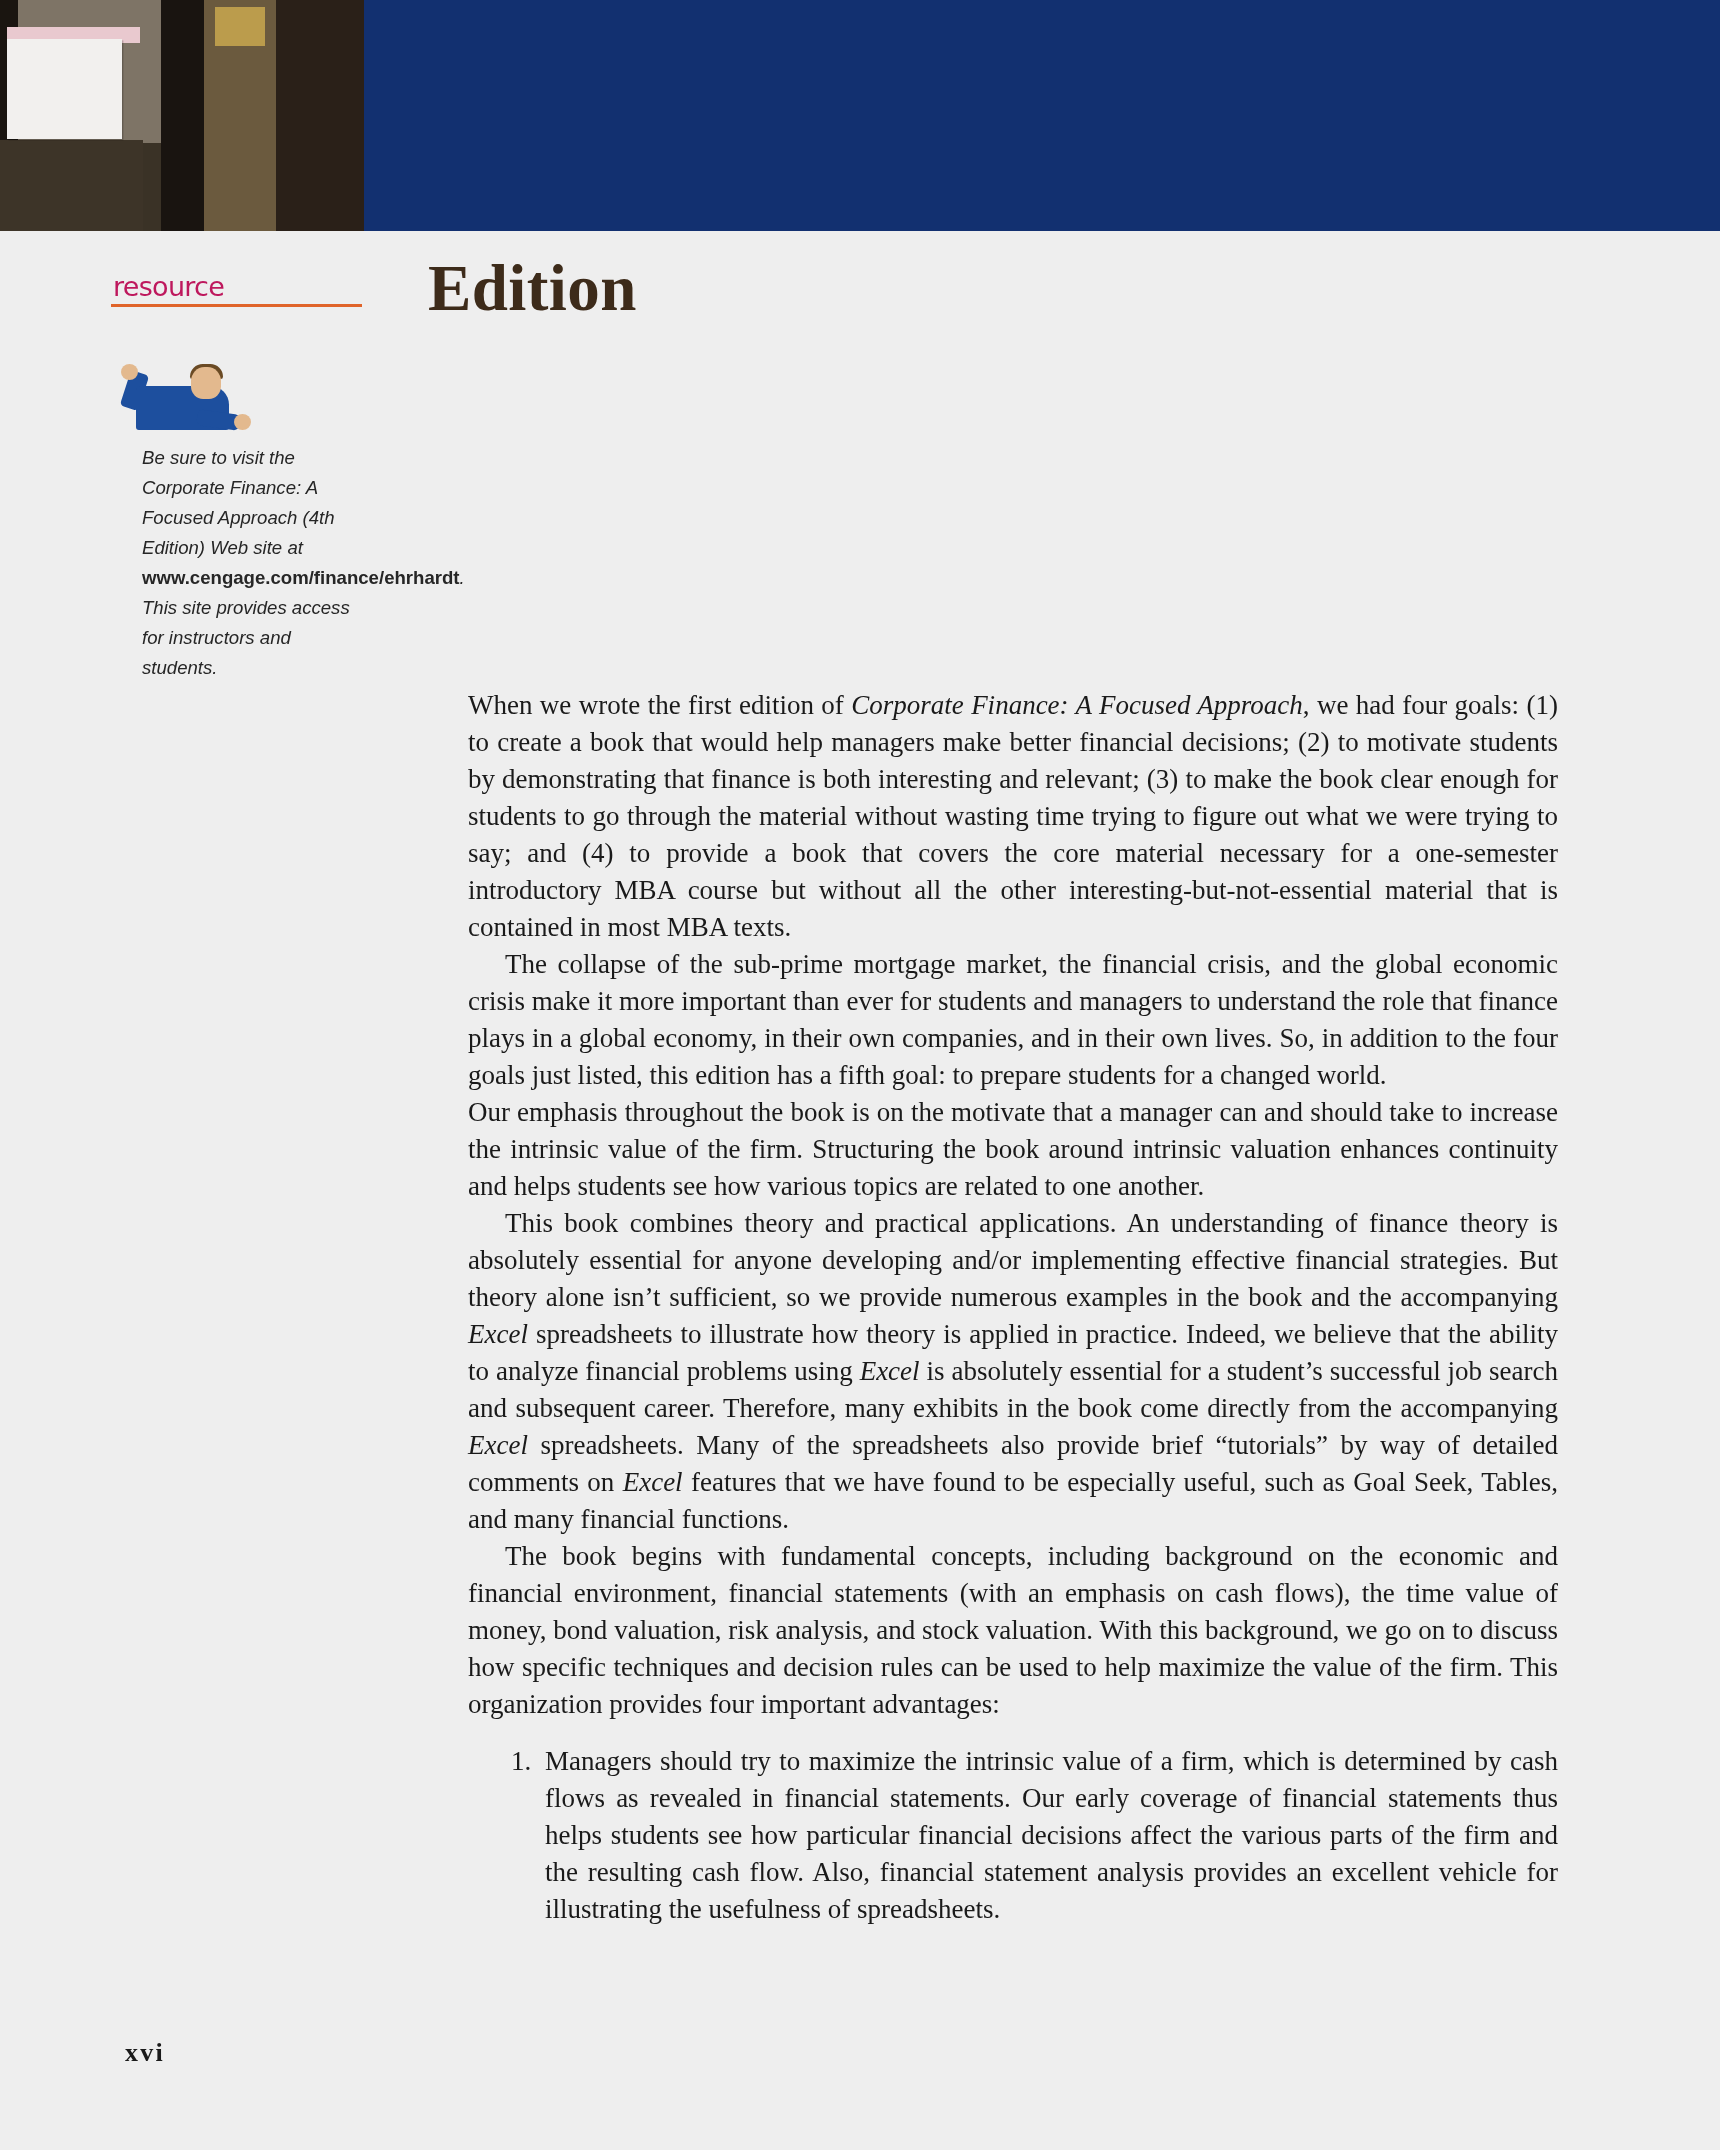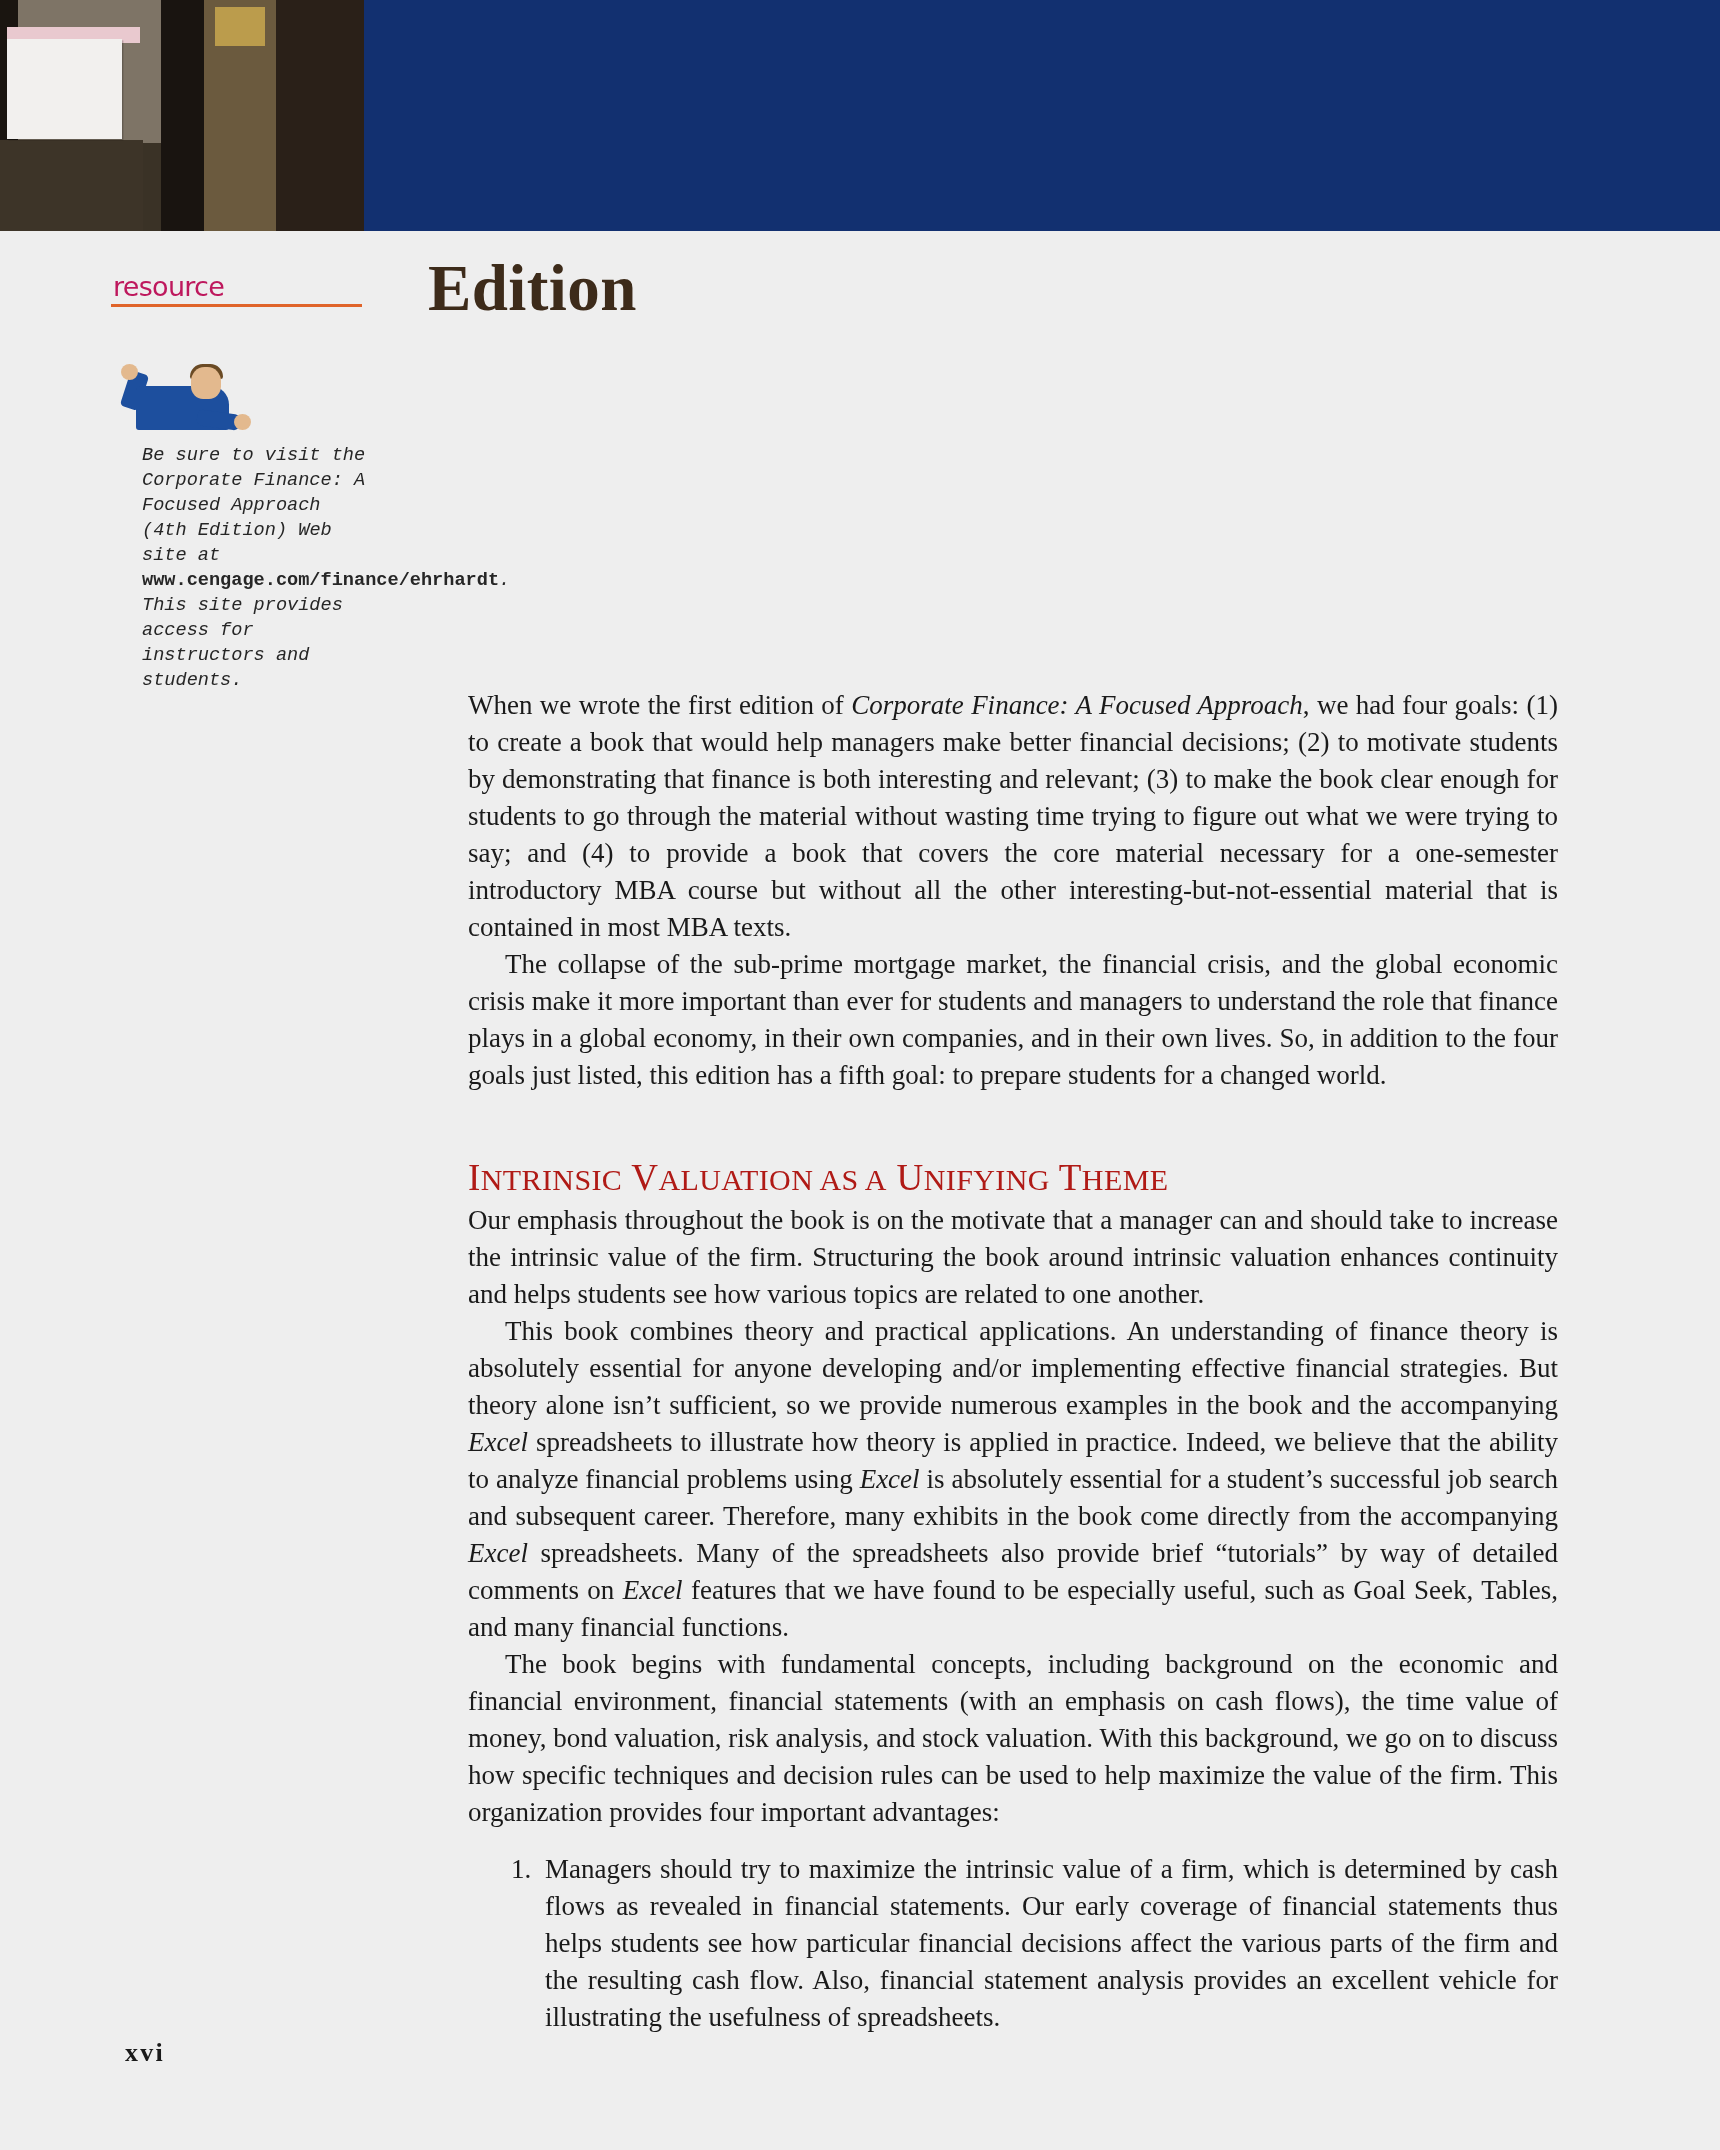--- a/index.html
+++ b/index.html
@@ -187,23 +187,23 @@
     top: 73px;
     width: 251px;
     height: 2.9px;
     background: #e0642a;
   }
   .resource-text {
     position: absolute;
     left: 142px;
     top: 212px;
     width: 228px;
-    font-family: Liberation Mono, monospace;
+    font-family: Liberation Sans, sans-serif;
     font-size: 18.6px;
-    line-height: 25px;
+    line-height: 30px;
     color: #262626;
   }
   .resource-text .ital { font-style: italic; }
   .resource-text .bold { font-weight: bold; font-style: normal; }
 
   
   .col {
     position: absolute;
     left: 428px;
     top: 456px;
@@ -302,23 +302,20 @@
     <span class="ital">Be sure to visit the Corporate Finance: A Focused Approach (4th Edition) </span><span class="ital">Web site at</span>
     <span class="bold">www.cengage.com/finance/ehrhardt</span><span class="ital">. This site provides access for instructors and students.</span>
   </div>
 
   <div class="col">
 
     <p><span>When we wrote the first edition of </span><span class="ital">Corporate Finance: A Focused Approach</span><span>, we had four goals: (1) to create a book that would help managers make better financial decisions; (2) to motivate students by demonstrating that finance is both interesting and relevant; (3) to make the book clear enough for students to go through the material without wasting time trying to figure out what we were trying to say; and (4) to provide a book that covers the core material necessary for a one-semester introductory MBA course but without all the other interesting-but-not-essential material that is contained in most MBA texts.</span></p>
 
     <p class="indent">The collapse of the sub-prime mortgage market, the financial crisis, and the global economic crisis make it more important than ever for students and managers to understand the role that finance plays in a global economy, in their own companies, and in their own lives. So, in addition to the four goals just listed, this edition has a fifth goal: to prepare students for a changed world.</p>
 
-    <div class="section-head">
-      <span class="cap">I</span><span>NTRINSIC</span><span class="cap"> V</span><span>ALUATION AS A</span><span class="cap"> U</span><span>NIFYING</span><span class="cap"> T</span><span>HEME</span>
-    </div>
 
     <p>Our emphasis throughout the book is on the motivate that a manager can and should take to increase the intrinsic value of the firm. Structuring the book around intrinsic valuation enhances continuity and helps students see how various topics are related to one another.</p>
 
     <p class="indent"><span>This book combines theory and practical applications. An understanding of finance theory is absolutely essential for anyone developing and/or implementing effective financial strategies. But theory alone isn’t sufficient, so we provide numerous examples in the book and the accompanying </span><span class="ital">Excel</span><span> spreadsheets to illustrate how theory is applied in practice. Indeed, we believe that the ability to analyze financial problems using </span><span class="ital">Excel</span><span> is absolutely essential for a student’s successful job search and subsequent career. Therefore, many exhibits in the book come directly from the accompanying </span><span class="ital">Excel</span><span> spreadsheets. Many of the spreadsheets also provide brief “tutorials” by way of detailed comments on </span><span class="ital">Excel</span><span> features that we have found to be especially useful, such as Goal Seek, Tables, and many financial functions.</span></p>
 
     <p class="indent">The book begins with fundamental concepts, including background on the economic and financial environment, financial statements (with an emphasis on cash flows), the time value of money, bond valuation, risk analysis, and stock valuation. With this background, we go on to discuss how specific techniques and decision rules can be used to help maximize the value of the firm. This organization provides four important advantages:</p>
 
     <div class="numbered">
       <div class="item">
         <span class="num">1.</span>

